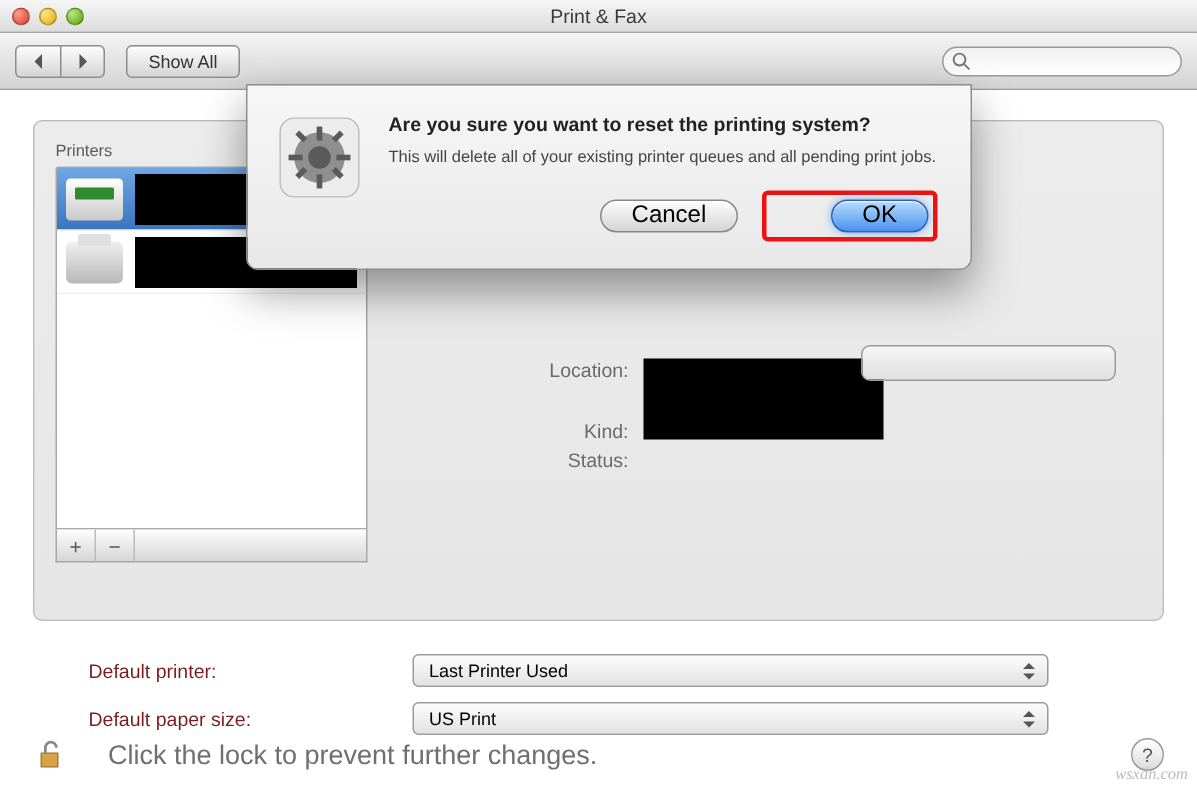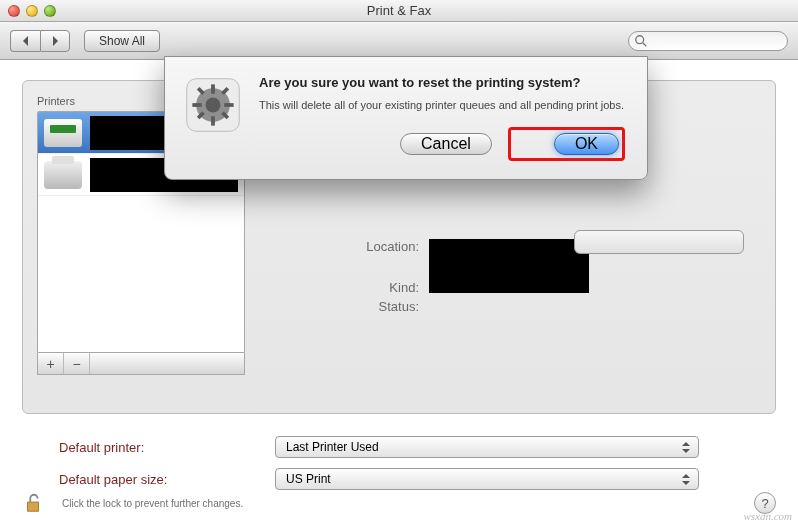--- a/index.html
+++ b/index.html
@@ -50,21 +50,21 @@
 .mystery-shape { position:absolute; top: 170px; right: 54px; width:170px; height:24px; border:1px solid #9a9a9a; border-radius:6px; background: linear-gradient(#f6f6f6,#e0e0e0); }
 
 .defaults { margin-top: 22px; }
 .def-row { display:flex; align-items:center; gap:12px; margin-bottom:10px; justify-content:center; margin-left:-40px; }
 .def-label { width:204px; text-align:left; font-size:13px; color:#7f1d1d; }
 .select { width:424px; height:22px; background: linear-gradient(#fdfdfd,#e2e2e2); border:1px solid #9a9a9a; border-radius:4px; position:relative; display:flex; align-items:center; padding:0 10px; font-size:12px; }
 .select .arrows { position:absolute; right:4px; top:2px; width:16px; height:16px; display:flex; flex-direction:column; align-items:center; justify-content:center; gap:1px; }
 .select .arrows::before { content:""; border:4px solid transparent; border-bottom-color:#555; position:relative; top:-1px;}
 .select .arrows::after { content:""; border:4px solid transparent; border-top-color:#555; position:relative; top:1px;}
 
-.footer { position:absolute; left:22px; bottom:10px; display:flex; align-items:center; gap:18px; color:#6f6f6f; font-size:10px; }
+.footer { position:absolute; left:22px; bottom:10px; display:flex; align-items:center; gap:28px; color:#6f6f6f; font-size:18px; }
 .lock-icon { width:22px; height:22px; }
 .help-btn { position:absolute; right:22px; bottom:10px; width:22px; height:22px; border-radius:50%; border:1px solid #9a9a9a; background: linear-gradient(#fff,#dcdcdc); display:flex; align-items:center; justify-content:center; font-size:13px; color:#555; }
 
 .watermark { position:absolute; right:6px; bottom:2px; font-size:11px; color:#bcbcbc; font-family: Georgia, serif; font-style:italic; }
 
 
 .dialog { position:absolute; top:56px; left:164px; width:484px; background: linear-gradient(#f7f7f7,#e8e8e8); border:1px solid #8e8e8e; border-radius:0 0 8px 8px; box-shadow: 0 14px 30px rgba(0,0,0,.4); padding: 18px 22px 18px 18px; display:flex; gap:16px; }
 .dialog .dlg-icon { width:60px; height:60px; flex-shrink:0; }
 .dialog .dlg-body { flex:1; }
 .dialog .dlg-title { font-weight:bold; font-size:13px; color:#222; margin-bottom:8px; }

